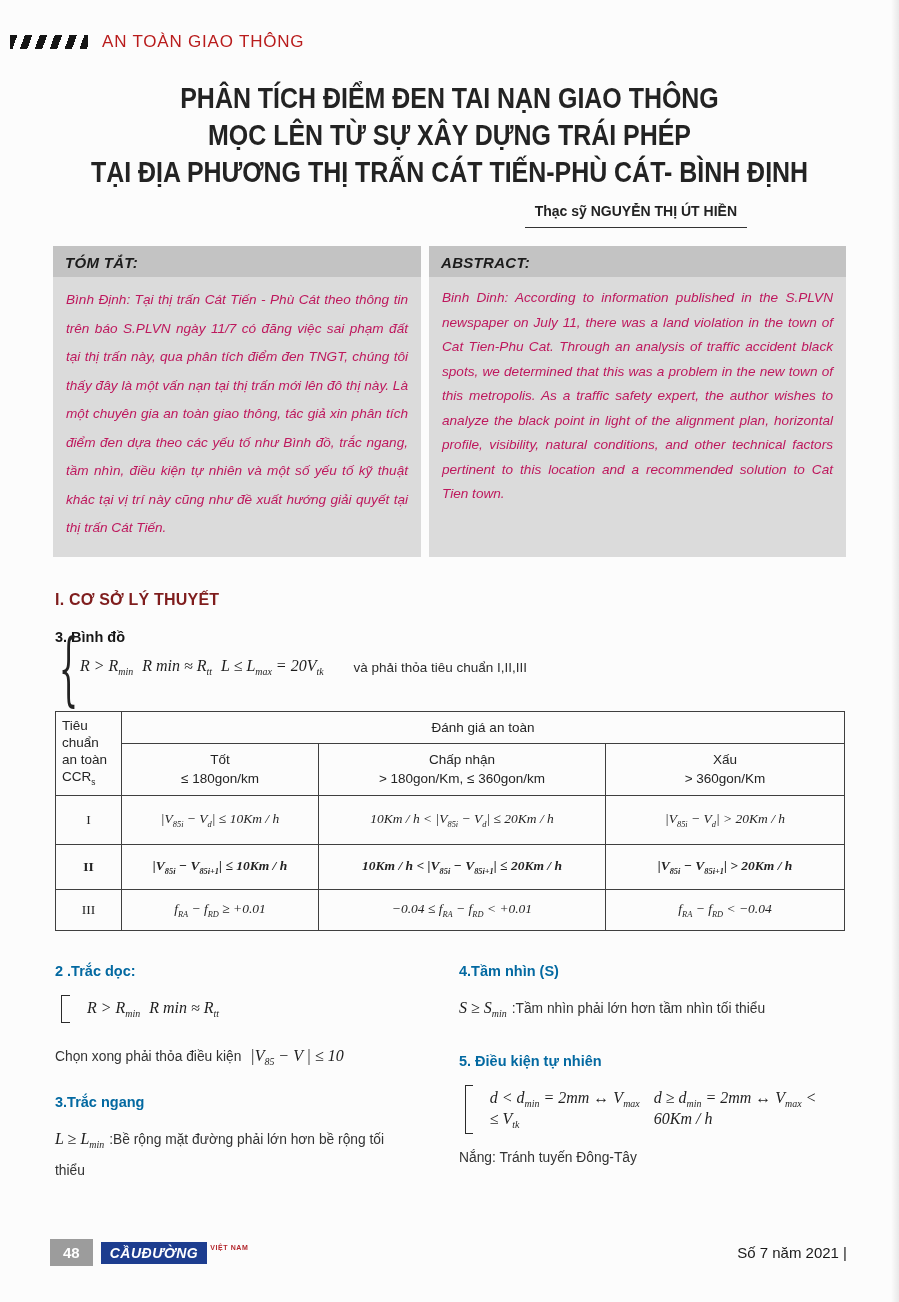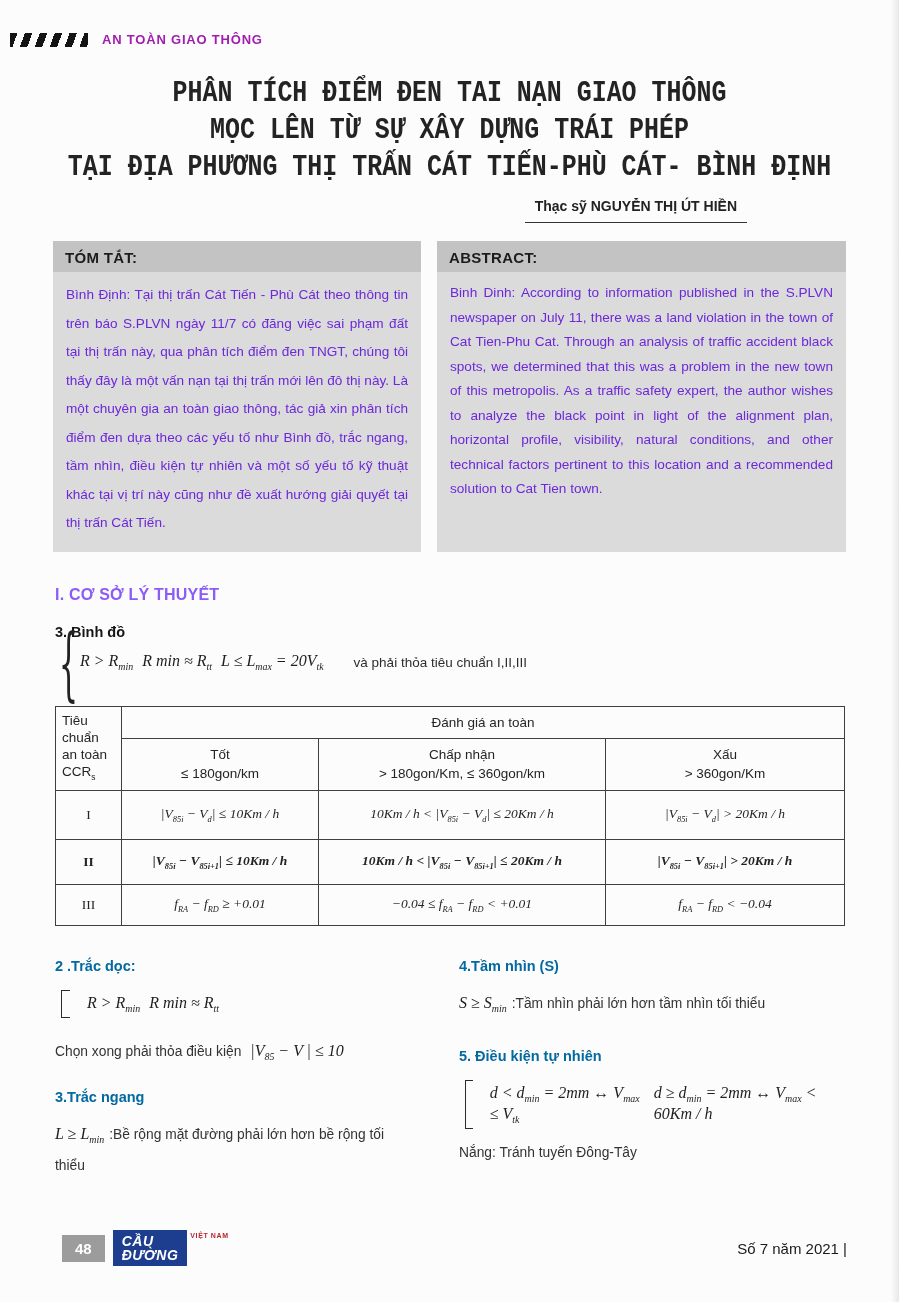--- a/index.html
+++ b/index.html
@@ -4,42 +4,42 @@
 <style>
   html,body{margin:0;padding:0;background:#ffffff;}
   .page{position:relative;width:899px;height:1302px;background:#fcfcfc;overflow:hidden;
         font-family:"Liberation Sans","DejaVu Sans",sans-serif;color:#333;}
   .page::after{content:"";position:absolute;top:0;right:0;width:8px;height:100%;
         background:linear-gradient(to right,rgba(0,0,0,0),rgba(0,0,0,0.08));}
 
   
   .topbar{display:flex;align-items:center;gap:14px;padding:32px 0 0 10px;}
   .hatch{width:78px;height:14px;background:repeating-linear-gradient(110deg,#141414 0 7px,transparent 7px 14px);}
-  .topic{font-size:13px;color:#a21caf;letter-spacing:0.8px;font-weight:bold;}
-
-  
-  .title{margin-top:28px;text-align:center;font-family:Liberation Mono, monospace;}
+  .topic{font-size:17px;color:#b91c1c;letter-spacing:0.8px;}
+
+  
+  .title{margin-top:28px;text-align:center;}
   .title-line{display:block;font-size:29px;line-height:37px;font-weight:700;color:#232323;
         transform:scaleX(0.86);white-space:nowrap;}
 
   
   .author-row{display:flex;justify-content:flex-end;padding-right:152px;margin-top:12px;}
   .author{font-size:14px;font-weight:700;color:#222;border-bottom:1.5px solid #333;padding:0 10px 8px;}
 
   
-  .abstracts{display:flex;gap:16px;margin:18px 53px 0 53px;}
+  .abstracts{display:flex;gap:8px;margin:18px 53px 0 53px;font-style:italic;}
   .abs-col{flex:1;background:#dbdbdb;}
   .abs-vi{max-width:368px;}
   .abs-heading{background:#c3c3c3;font-size:15px;font-weight:700;color:#1c1c1c;padding:8px 12px 6px;letter-spacing:0.3px;}
-  .abs-body{padding:9px 13px 14px;font-size:13.6px;text-align:justify;color:#6d28d9;}
+  .abs-body{padding:9px 13px 14px;font-size:13.6px;text-align:justify;color:#be185d;}
   .abs-vi .abs-body{line-height:28.5px;}
   .abs-en .abs-body{line-height:24.5px;}
 
   
-  .section-heading{margin:34px 0 0 55px;font-size:16px;font-weight:700;color:#8b5cf6;letter-spacing:0.2px;}
+  .section-heading{margin:34px 0 0 55px;font-size:16px;font-weight:700;color:#7f1d1d;letter-spacing:0.2px;}
   .sub-heading{font-size:14.5px;font-weight:700;color:#161616;}
   .s1{margin:20px 0 0 55px;}
 
   
   .math{font-family:"Liberation Serif","DejaVu Serif",serif;font-style:italic;font-size:16px;color:#1e1e1e;}
   sub{font-size:0.62em;}
   .formula-row{display:flex;align-items:center;margin:6px 0 0 58px;}
   .brace-curly{display:inline-block;width:14px;font-family:"DejaVu Serif",serif;font-size:34px;color:#222;
         line-height:1;transform:scaleY(2.35) scaleX(0.9);transform-origin:center;}
   .brace-curly::before{content:"{";}
@@ -65,24 +65,24 @@
   .b-sub{font-size:14.5px;font-weight:700;color:#0369a1;}
   .formula-sq{display:flex;align-items:center;margin:16px 0 0 6px;}
   .cond-line{margin-top:24px;font-size:13.8px;color:#333;}
   .cond-line .math{margin-left:5px;}
   .inline-line{margin-top:16px;font-size:13.8px;line-height:26px;color:#333;}
   .inline-line .math{margin-right:5px;}
   .mt-lg{margin-top:26px;}
   .plain-line{margin-top:16px;font-size:13.8px;color:#333;}
 
   
-  .footer{position:absolute;left:62px;right:52px;bottom:36px;display:flex;align-items:center;}
+  .footer{position:absolute;left:50px;right:52px;bottom:36px;display:flex;align-items:center;}
   .pagenum{background:#9c9c9c;color:#fff;font-weight:700;font-size:15px;padding:5px 13px;}
   .logo{display:flex;align-items:flex-start;margin-left:8px;}
-  .logo-main{display:flex;flex-direction:column;background:#1d3d8f;color:#fff;font-style:italic;
+  .logo-main{display:flex;background:#1d3d8f;color:#fff;font-style:italic;
         font-weight:700;font-size:14px;line-height:14px;padding:4px 9px;letter-spacing:0.5px;}
   .logo-sub{font-size:7px;color:#b3262c;font-weight:700;margin-left:3px;letter-spacing:0.6px;margin-top:2px;}
   .spacer{flex:1;}
   .issue{font-size:15px;color:#1a1a1a;}
 </style>
 </head>
 <body>
 
 <div class="page">
 

